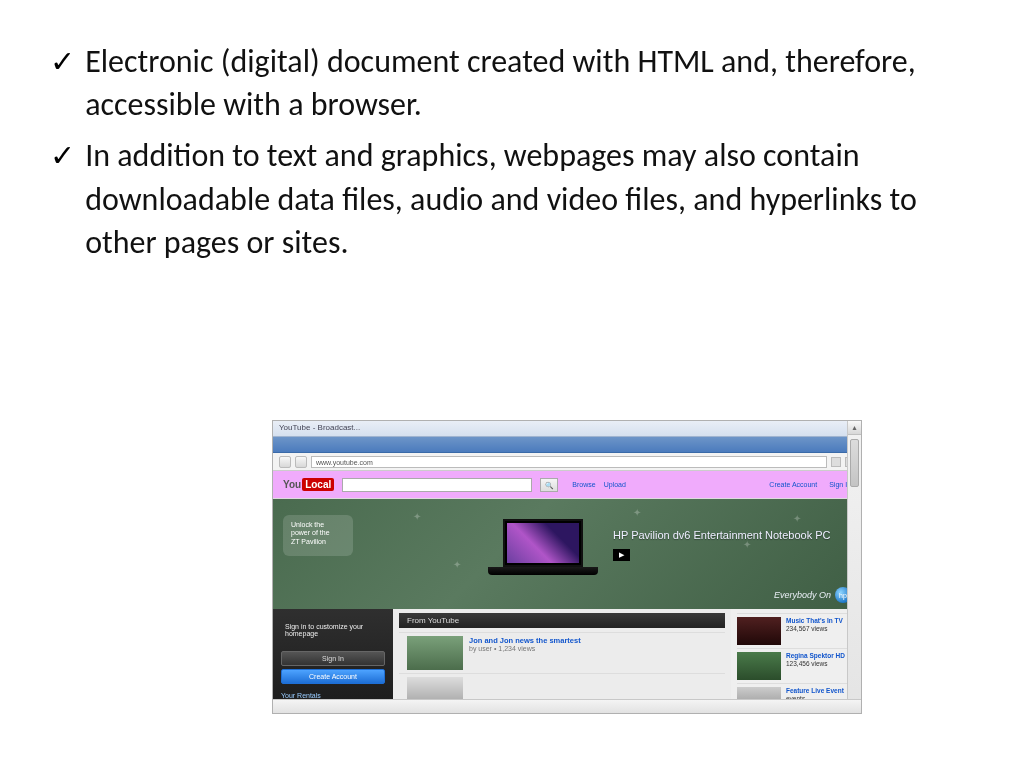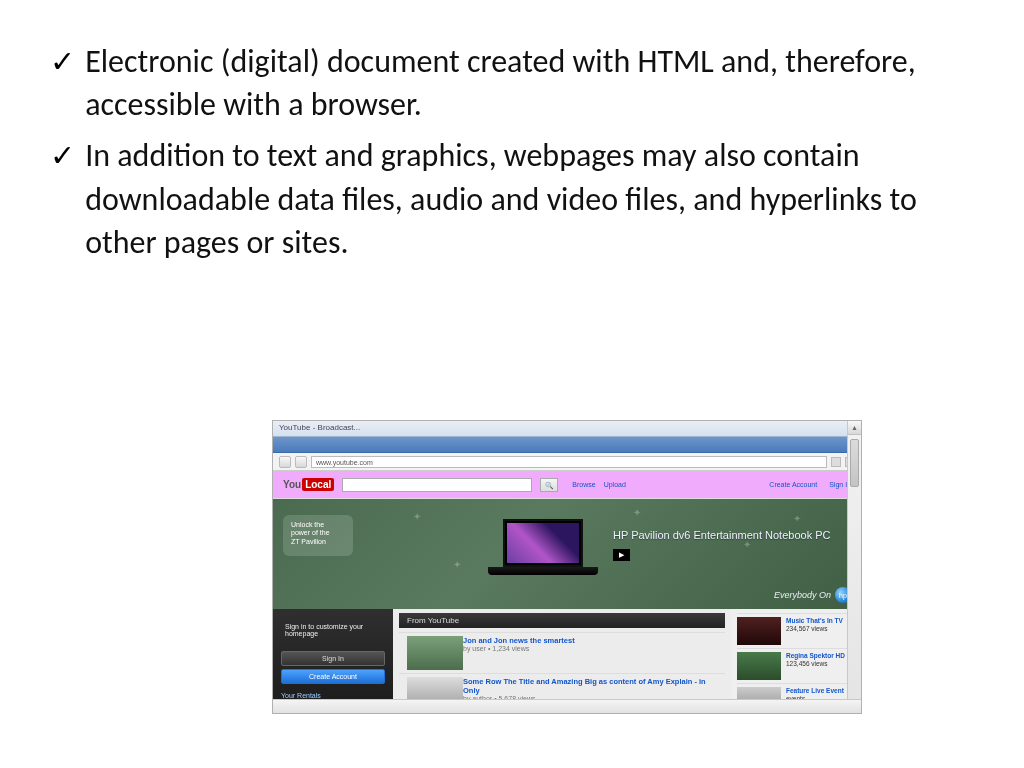--- a/index.html
+++ b/index.html
@@ -193,21 +193,21 @@
   }
   .side-item .box { width:7px; height:7px; border:1px solid #666; }
   .feed {
     flex:1; padding:4px 6px; overflow:hidden;
   }
   .feed-head {
     background:linear-gradient(#3a3a3a,#222); color:#ddd; font-size:8px;
     padding:3px 8px; margin-bottom:4px;
   }
   .feed-row {
-    display:flex; padding:3px 8px; border-top:1px solid #ddd;
+    display:flex; gap:6px; padding:3px 8px; border-top:1px solid #ddd;
   }
   .thumb {
     width:56px; height:34px; background:#888; flex-shrink:0;
     background-size:cover;
   }
   .t1{background:linear-gradient(#7aa07a,#4c6d4c);}
   .t2{background:linear-gradient(#c8a050,#a07030);}
   .t3{background:linear-gradient(#ddd,#999);}
   .feed-meta { font-size:7px; color:#333; line-height:1.2; }
   .feed-meta .title { color:#15c; font-size:7.5px; font-weight:bold; }
@@ -335,24 +335,20 @@
       <div class="feed-head">From YouTube</div>
       <div class="feed-row">
         <div class="thumb t1"></div>
         <div class="feed-meta">
           <div class="title">Jon and Jon news the smartest</div>
           <div class="sub">by user • 1,234 views</div>
         </div>
       </div>
       <div class="feed-row">
         <div class="thumb t3"></div>
-        <div class="feed-meta">
-          <div class="title">Some Row The Title and Amazing Big as content of Amy Explain - in Only</div>
-          <div class="sub">by author • 5,678 views</div>
-        </div>
       </div>
       <div class="feed-row">
         
         
       </div>
     </div>
 
     <div class="rightcol">
       <div class="r-row">
         <div class="r-thumb rt1"></div>

